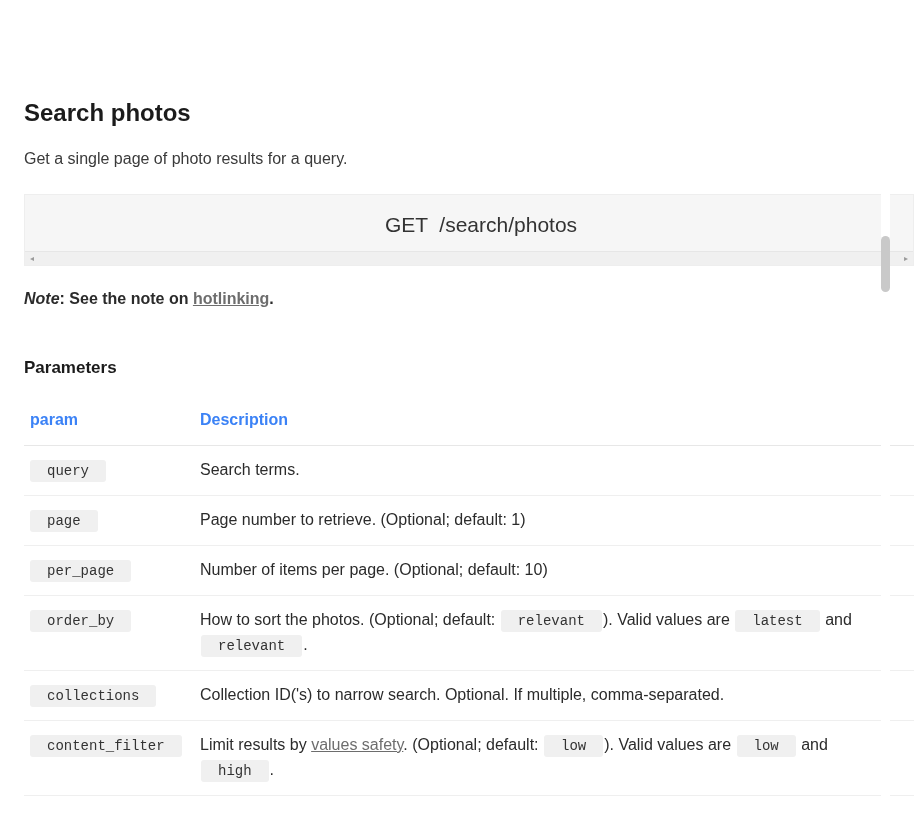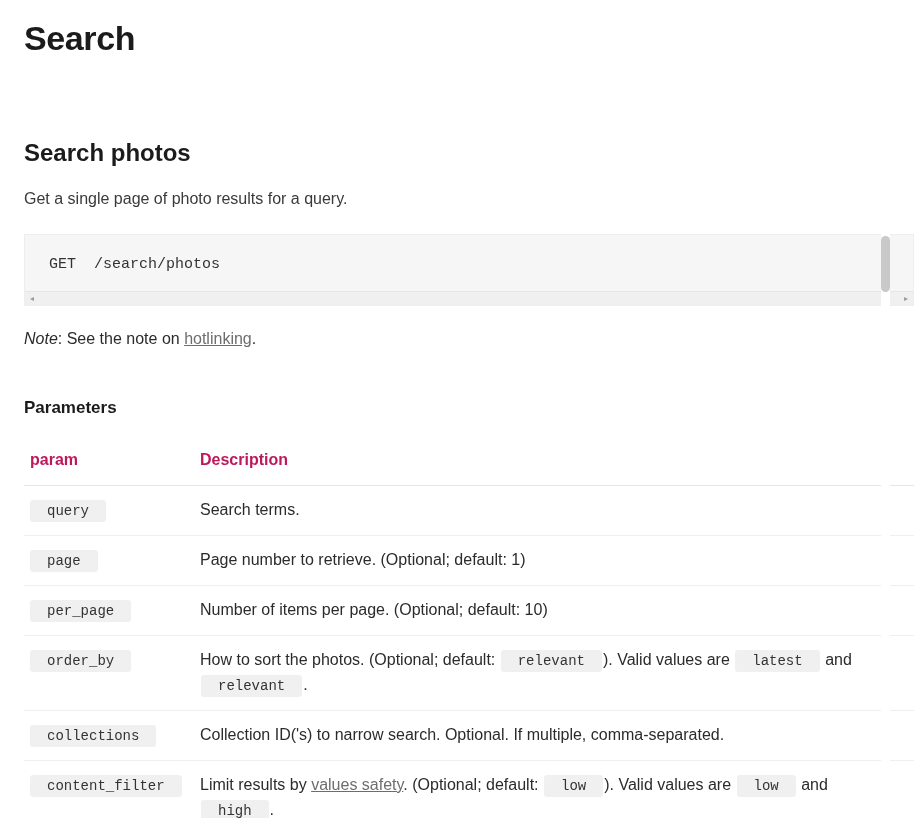--- a/index.html
+++ b/index.html
@@ -46,26 +46,27 @@
     margin-top: 24px;
     background: #f6f6f6;
     border: 1px solid #eeeeee;
     width: 890px;
     box-sizing: border-box;
     height: 72px;
     position: relative;
     overflow: hidden;
   }
   .endpoint-code {
-    font-family: Liberation Mono, monospace;
-    font-size: 15px;
+    font-family: Liberation Sans, sans-serif;
+    font-size: 21px;
     line-height: 20px;
     color: #333333;
     padding: 20px 0 0 24px;
     white-space: pre;
+    text-align: center;
   }
   .endpoint-code .verb { color: #333333; }
   .hscroll {
     position: absolute;
     left: 0;
     right: 0;
     bottom: 0;
     height: 14px;
     background: #f0f0f0;
     border-top: 1px solid #e6e6e6;
@@ -78,20 +79,21 @@
   .hscroll .arrow {
     font-size: 8px;
     color: #9a9a9a;
     line-height: 8px;
   }
   .note-line {
     font-size: 16px;
     line-height: 22px;
     margin-top: 22px;
     color: #2b2b2b;
+    font-weight: bold;
   }
   .note-line .note-word {
     font-style: italic;
   }
   a.inline-link {
     color: #6d6d6d;
     text-decoration: underline;
   }
   h3.params-title {
     font-size: 17px;
@@ -105,21 +107,21 @@
     border-collapse: collapse;
     width: 890px;
     table-layout: fixed;
   }
   table.params th {
     text-align: left;
     font-size: 16px;
     font-weight: bold;
     padding: 14px 0 16px 6px;
     border-bottom: 1px solid #e7e7e7;
-    color: #be185d;
+    color: #3b82f6;
   }
   table.params th.col-param { width: 164px; }
   table.params td {
     font-size: 16px;
     line-height: 23px;
     padding: 12px 8px 12px 6px;
     border-bottom: 1px solid #efefef;
     vertical-align: top;
     color: #2b2b2b;
   }
@@ -155,21 +157,20 @@
     height: 56px;
     background: #c9c9c9;
     border-radius: 5px;
   }
 </style>
 </head>
 <body>
 
 <div class="page">
 
-  <h1 class="page-title">Search</h1>
 
   <h2 class="section-title">Search photos</h2>
 
   <p class="intro">Get a single page of photo results for a query.</p>
 
   <div class="endpoint-box">
     <div class="endpoint-code"><span class="verb">GET</span>  <span>/search/photos</span></div>
     <div class="hscroll">
       <span class="arrow">◂</span>
       <span class="arrow">▸</span>

